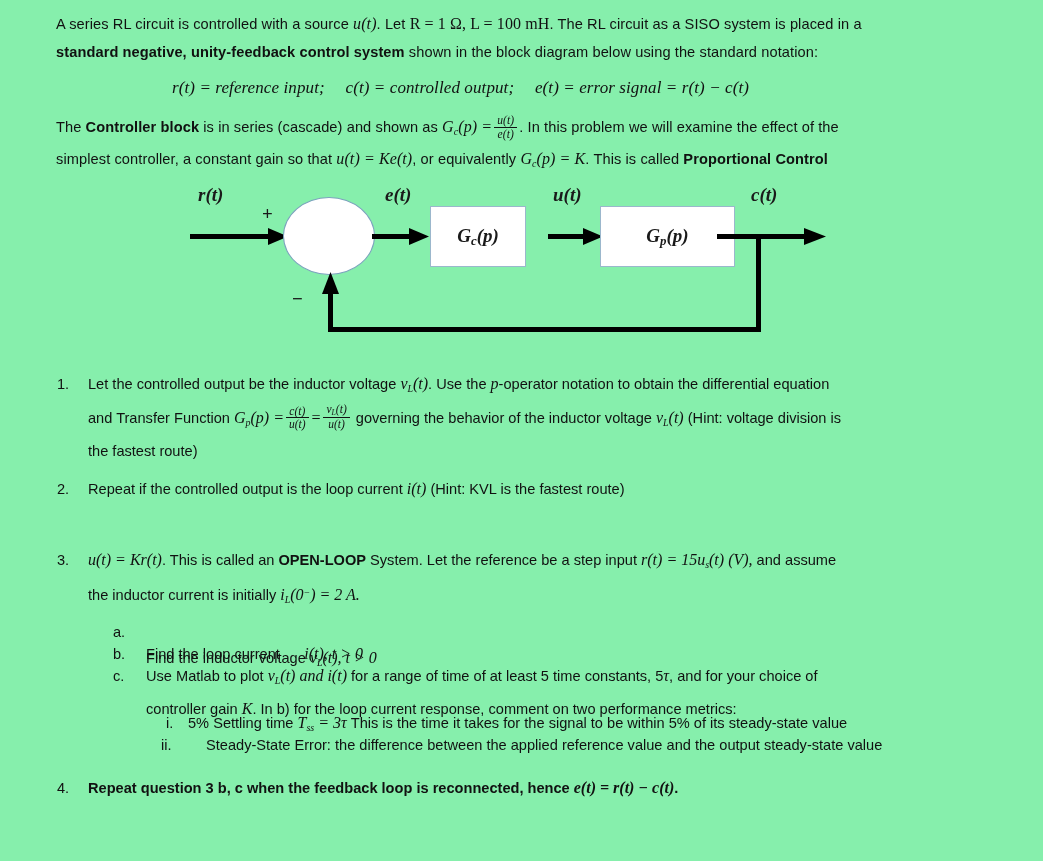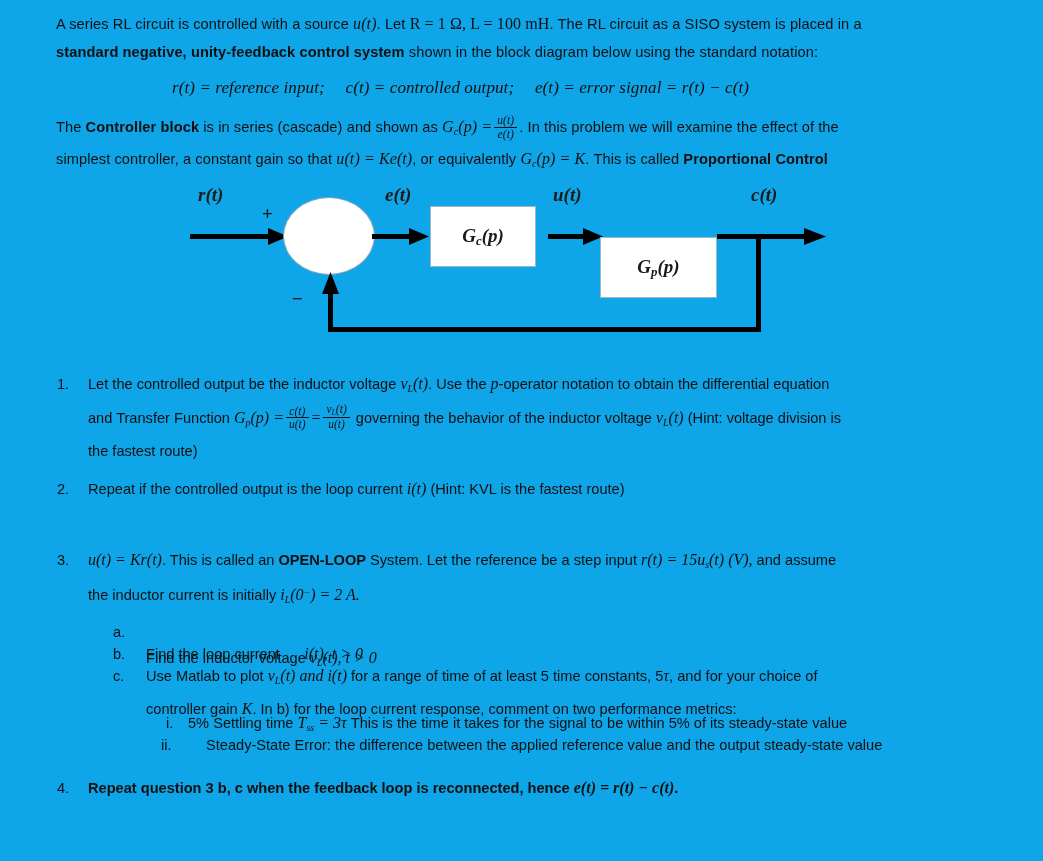--- a/index.html
+++ b/index.html
@@ -12,21 +12,21 @@
     height: 861px;
     position: relative;
     font-family: "Liberation Sans", sans-serif;
     color: #000000;
     overflow: hidden;
   }
   .page {
     position: relative;
     width: 1043px;
     height: 861px;
-    background: #0ea5e9;
+    background: #86efac;
   }
 
   
   .para {
     position: absolute;
     font-size: 14.6px;
     line-height: 28px;
     color: #111;
     letter-spacing: 0.1px;
   }
@@ -178,32 +178,32 @@
       <polygon points="0,3 20,11.5 0,20" fill="#000"></polygon>
     </svg>
 
     <div class="bd-circle" style="left:283px; top:17px; width:92px; height:78px;"></div>
 
     <div class="bd-line" style="left:372px; top:54px; width:42px; height:5px;"></div>
     <svg style="position:absolute; left:409px; top:45px;" width="20" height="23" viewBox="0 0 20 23">
       <polygon points="0,3 20,11.5 0,20" fill="#000"></polygon>
     </svg>
 
-    <div class="bd-box" style="left:430px; top:26px; width:106px; height:61px;">
+    <div class="bd-box" style="left:430px; top:26px; width:96px; height:61px;">
       <div class="bd-box-label">
         <span>G</span><span class="sub">c</span><span>(p)</span>
       </div>
     </div>
 
     <div class="bd-line" style="left:548px; top:54px; width:40px; height:5px;"></div>
     <svg style="position:absolute; left:583px; top:45px;" width="20" height="23" viewBox="0 0 20 23">
       <polygon points="0,3 20,11.5 0,20" fill="#000"></polygon>
     </svg>
 
-    <div class="bd-box" style="left:600px; top:26px; width:117px; height:61px;margin-top:31px;">
+    <div class="bd-box" style="left:600px; top:26px; width:135px; height:61px;">
       <div class="bd-box-label">
         <span>G</span><span class="sub">p</span><span>(p)</span>
       </div>
     </div>
 
     <div class="bd-line" style="left:717px; top:54px; width:93px; height:5px;"></div>
     <svg style="position:absolute; left:804px; top:45px;" width="22" height="23" viewBox="0 0 22 23">
       <polygon points="0,3 22,11.5 0,20" fill="#000"></polygon>
     </svg>
 

